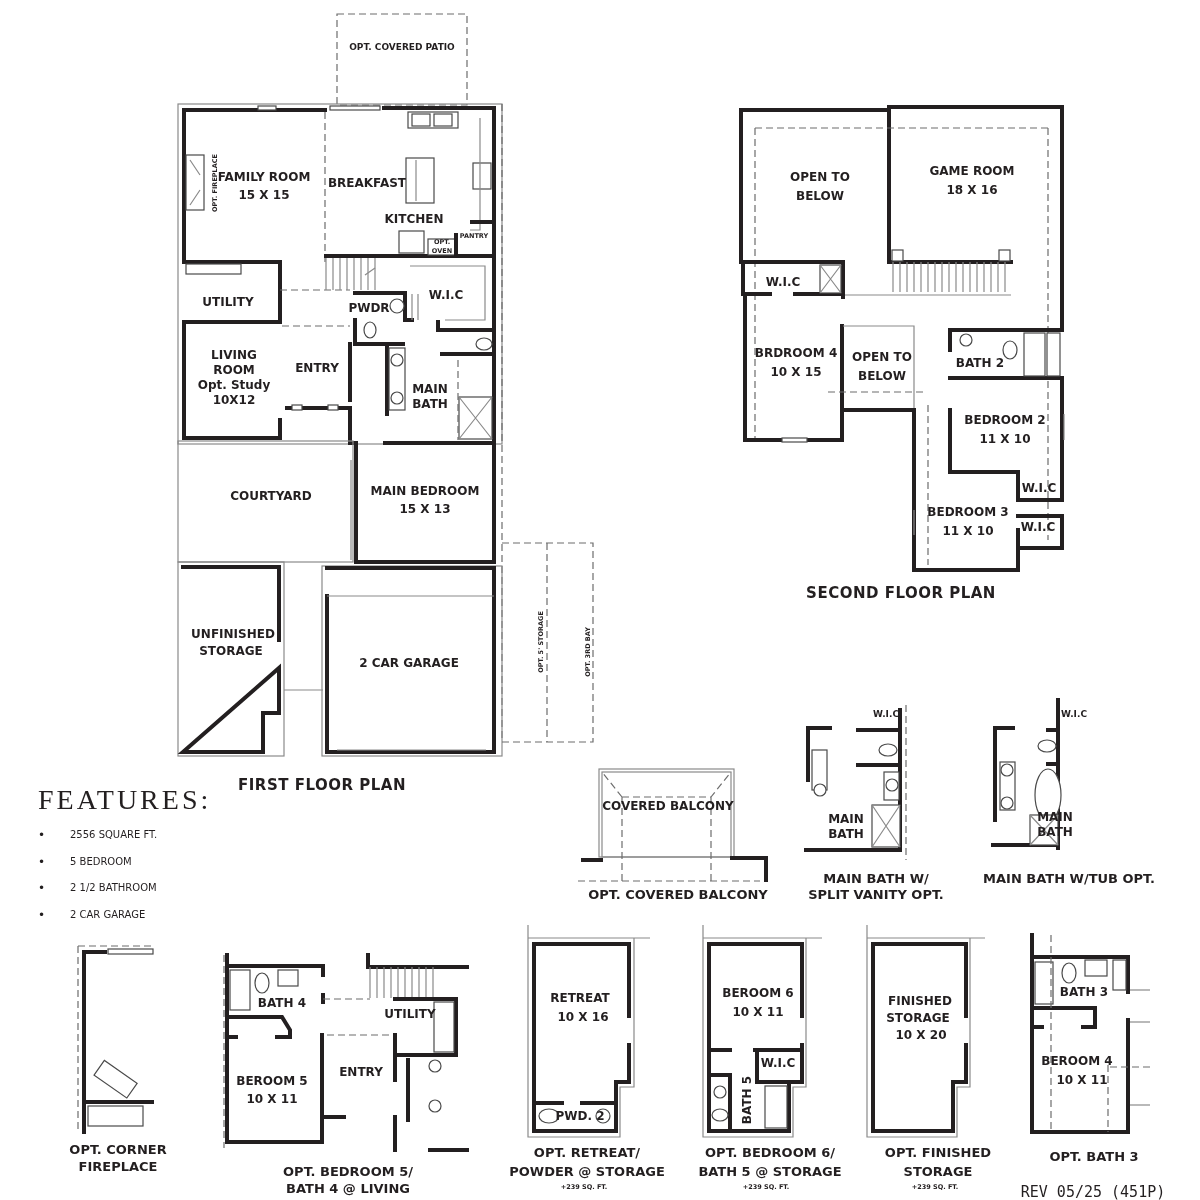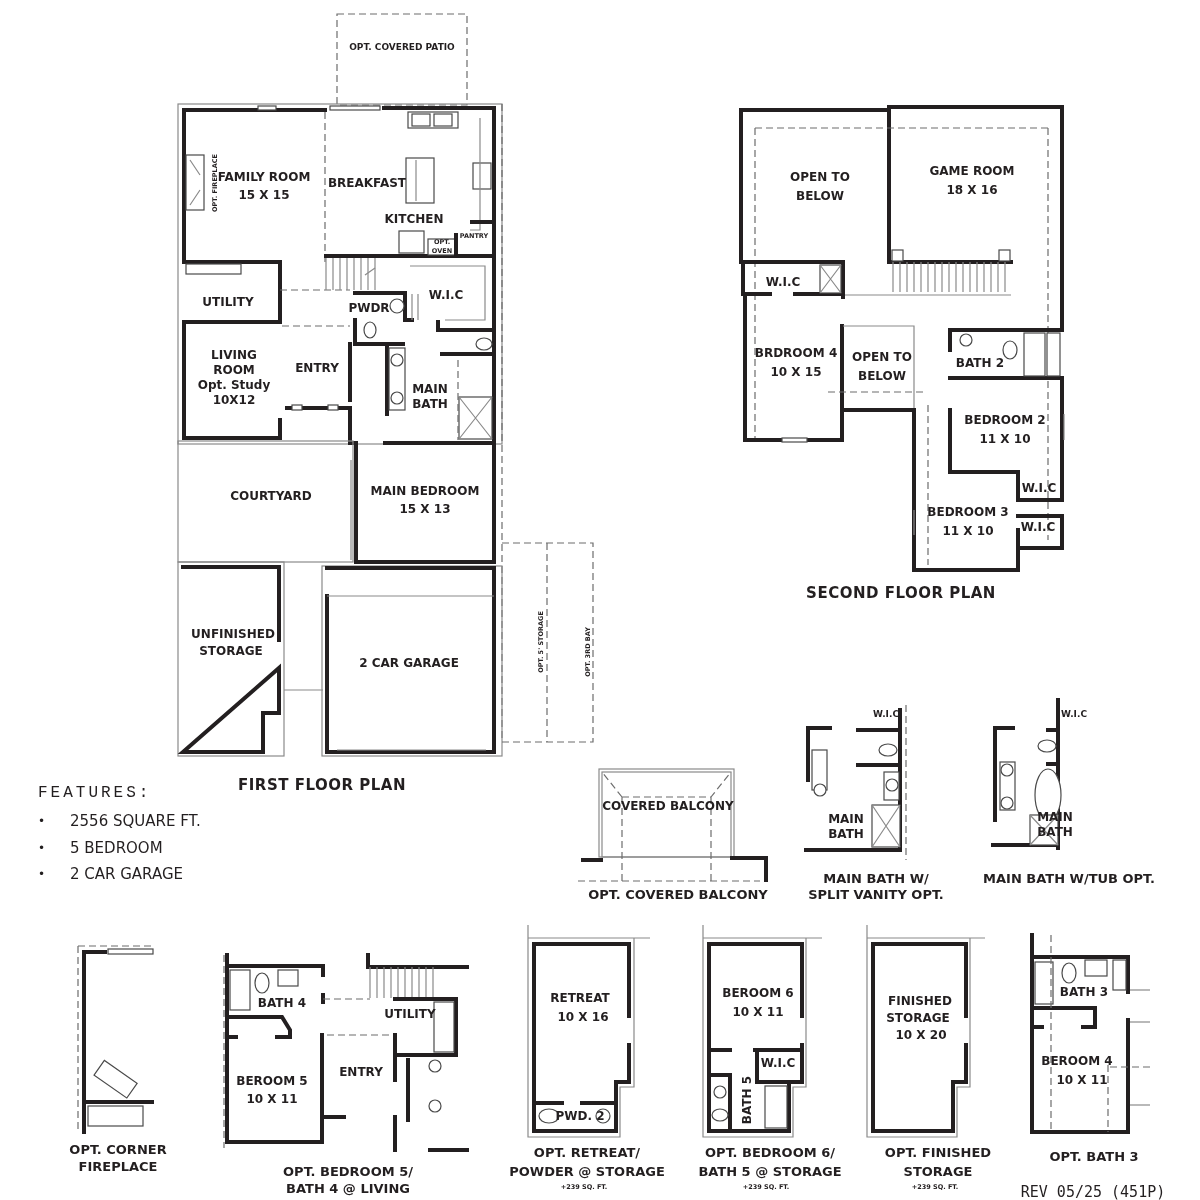--- a/index.html
+++ b/index.html
@@ -10,23 +10,23 @@
   .dash { stroke: #6d6d6d; stroke-width: 1.2; fill: none; stroke-dasharray: 7 4; }
   .fix { stroke: #4a4a4a; stroke-width: 1.2; fill: #fff; }
   .lbl { font-family: "DejaVu Sans", sans-serif; font-weight: bold; font-size: 12px; fill: #231f20; text-anchor: middle; }
   .lbl-sm { font-family: "DejaVu Sans", sans-serif; font-weight: bold; font-size: 9px; fill: #231f20; text-anchor: middle; }
   .lbl-xs { font-family: "DejaVu Sans", sans-serif; font-weight: bold; font-size: 6.5px; fill: #231f20; text-anchor: middle; }
   .title { font-family: "DejaVu Sans", sans-serif; font-weight: bold; font-size: 15px; fill: #231f20; text-anchor: middle; letter-spacing: 0.5px; }
   .cap { font-family: "DejaVu Sans", sans-serif; font-weight: bold; font-size: 13px; fill: #231f20; text-anchor: middle; }
   .rev { font-family: "DejaVu Sans Mono", monospace; font-size: 15px; fill: #231f20; text-anchor: middle; }
 
   #features { position: absolute; left: 38px; top: 784px; width: 240px; }
-  #features .ftitle { font-family: Liberation Mono, monospace; font-size: 16px; letter-spacing: 3px; font-weight: normal; color: #231f20; margin: 0 0 6px 0; }
+  #features .ftitle { font-family: Liberation Serif, serif; font-size: 28px; letter-spacing: 3px; font-weight: normal; color: #231f20; margin: 0 0 6px 0; }
   #features ul { list-style: none; margin: 0; padding: 0; }
-  #features li { font-family: "DejaVu Sans", sans-serif; font-size: 15px; color: #231f20; height: 26.5px; line-height: 26.5px; position: relative; padding-left: 32px; }
+  #features li { font-family: "DejaVu Sans", sans-serif; font-size: 10px; color: #231f20; height: 26.5px; line-height: 26.5px; position: relative; padding-left: 32px; }
   #features li::before { content: "•"; position: absolute; left: 0; font-size: 12px; }
 </style>
 </head>
 <body>
 
 <svg id="plan" viewBox="0 0 1200 1200" xmlns="http://www.w3.org/2000/svg">
 
   <g>
 
     <rect class="dash" x="337" y="14" width="130" height="91"></rect>
@@ -338,15 +338,16 @@
   </g>
 
   <text class="rev" x="1093" y="1197">REV 05/25 (451P)</text>
 </svg>
 
 <div id="features">
   <div class="ftitle">FEATURES:</div>
   <ul>
     <li>2556 SQUARE FT.</li>
     <li>5 BEDROOM</li>
+    <li>2 1/2 BATHROOM</li>
     <li>2 CAR GARAGE</li>
   </ul>
 </div>
 
 </body></html>

